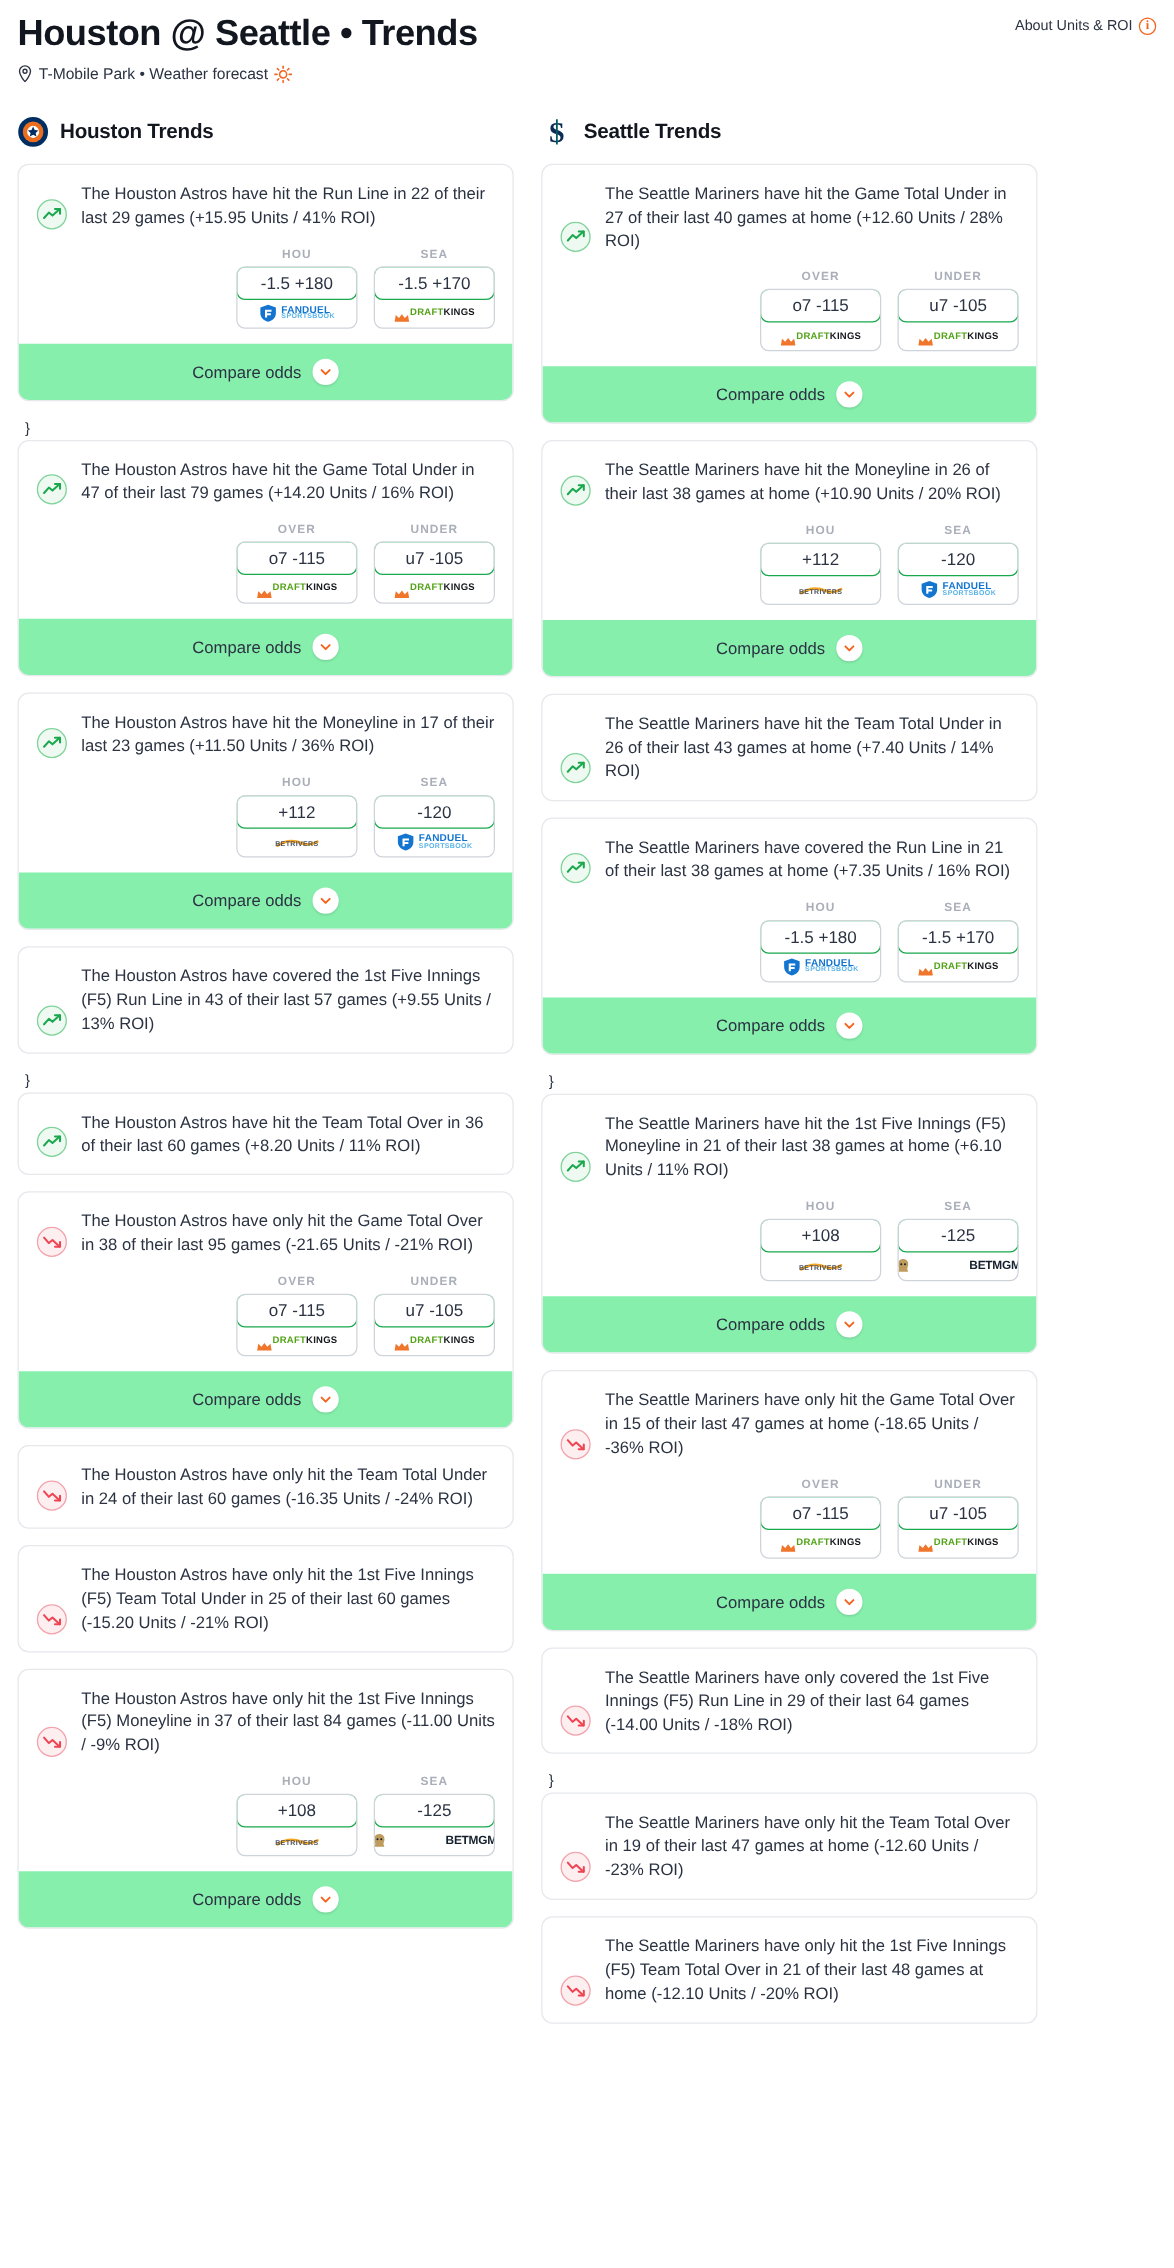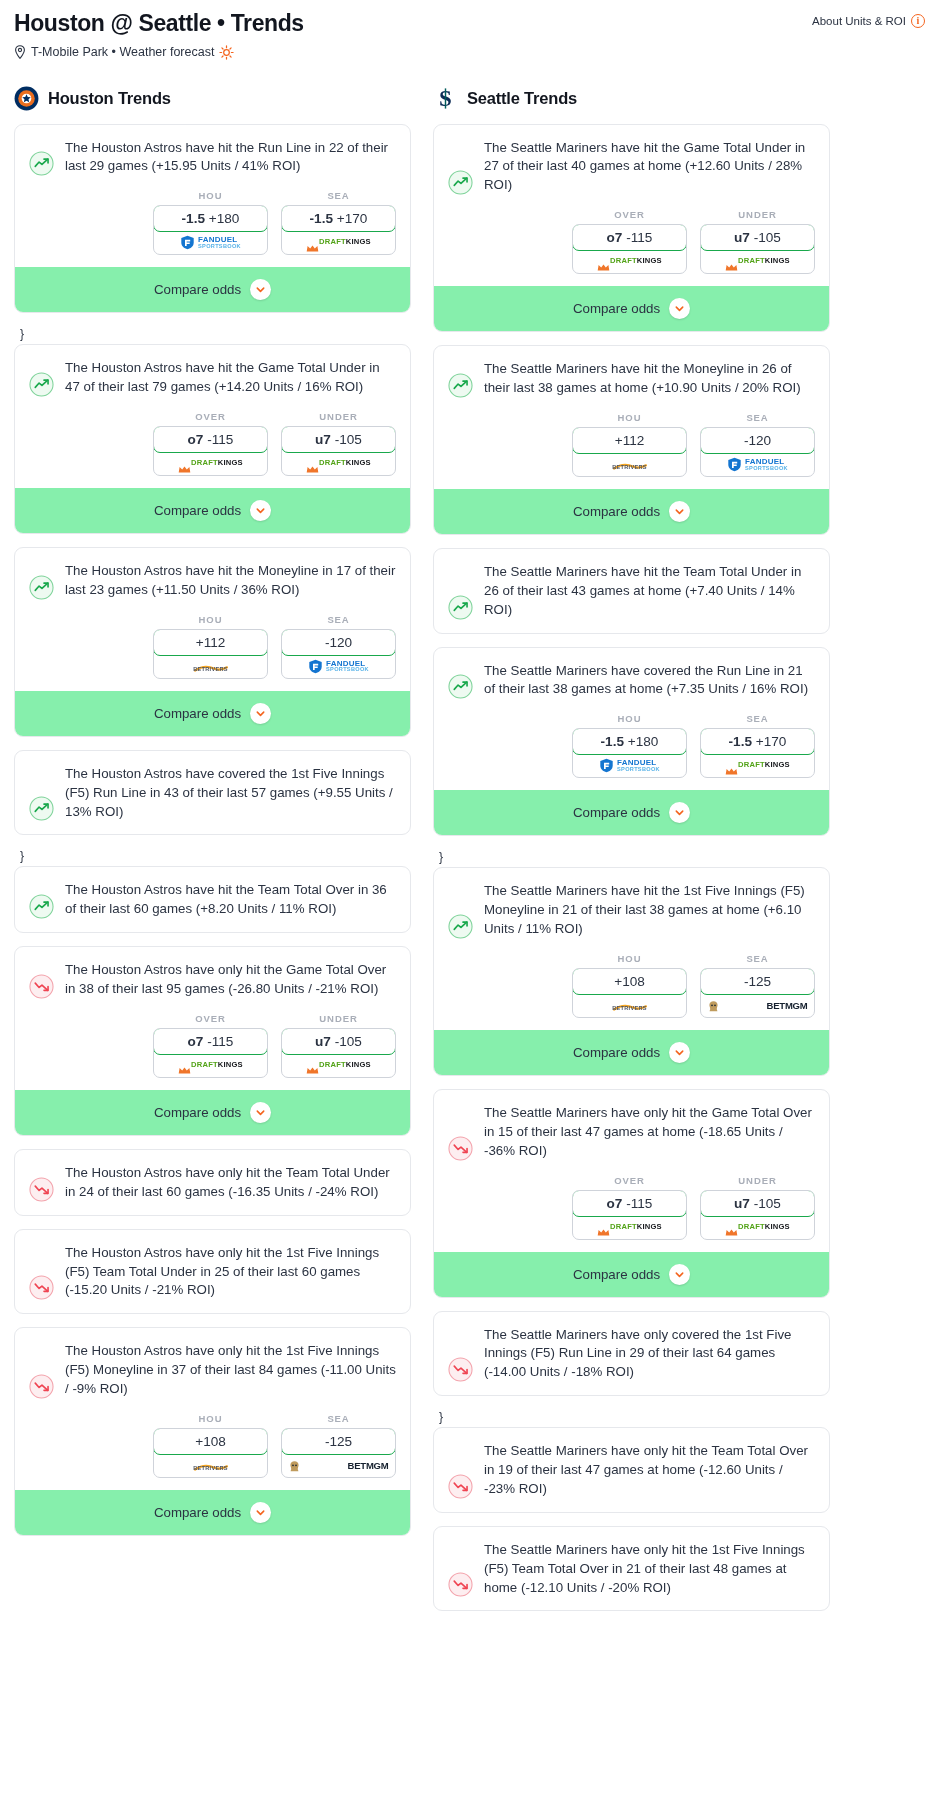--- a/index.html
+++ b/index.html
@@ -8,21 +8,21 @@
     background: #ffffff;
     font-family: "Liberation Sans", sans-serif;
     color: #1d2330;
     -webkit-font-smoothing: antialiased;
   }
   .page { padding: 10px 14px 20px 14px; position: relative; }
 
   
   .header-row { display: flex; align-items: flex-start; justify-content: space-between; }
   .title {
-    font-size: 23px; font-weight: bold; letter-spacing: -0.4px;
+    font-size: 29px; font-weight: bold; letter-spacing: -0.4px;
     color: #12161f; line-height: 1.2;
   }
   .about-link {
     display: flex; align-items: center; gap: 5px;
     font-size: 11.5px; color: #2b3342; white-space: nowrap;
     margin-top: 4px; cursor: pointer;
   }
   .info-icon {
     width: 14px; height: 14px; border-radius: 50%;
     border: 1.4px solid #f4641e; color: #f4641e;
@@ -49,36 +49,36 @@
     border: 1px solid #e6e8ec; border-radius: 9px;
     background: #fff; margin-bottom: 13px; overflow: hidden;
   }
   .card-body { padding: 13px 14px 0 14px; }
   .trend-line { display: flex; gap: 11px; align-items: flex-end; }
   .tr-icon { width: 25px; height: 25px; flex: 0 0 25px; margin-top: 1px; }
   .tr-text { font-size: 13.3px; line-height: 1.42; color: #2b3342; padding-top: 1px; }
 
   
   .odds-wrap { display: flex; justify-content: flex-end; gap: 13px; padding: 14px 14px 12px 14px; }
-  .odds-col { width: 115px; }
+  .odds-col { width: 97px; }
   .odds-label {
     font-size: 9.5px; letter-spacing: 0.9px; color: #a9aeb8;
     text-align: center; margin-bottom: 4px; font-weight: bold;
   }
   .odds-box {
     border: 1px solid #cfd3da; border-radius: 7px; overflow: hidden;
     background: #fff;
   }
   .odds-val {
     border: 1.4px solid #19a84c; border-radius: 7px;
     padding: 5px 4px; text-align: center;
     font-size: 13.6px; color: #2b3342; background: #fff;
     margin: -1px;
   }
-  .odds-val b { font-weight: bold; }
+  .odds-val b { font-weight: normal; }
   .book { height: 23px; display: flex; align-items: center; justify-content: center; }
 
   
   .fd { display: flex; align-items: center; gap: 3px; }
   .fd-shield { width: 15px; height: 15px; }
   .fd-txt { line-height: 0.95; }
   .fd-txt .a { font-size: 8px; font-weight: bold; color: #1475d0; letter-spacing: 0.2px; display: block; }
   .fd-txt .b { font-size: 5.6px; font-weight: bold; color: #5ab3e8; letter-spacing: 0.3px; display: block; }
   .dk { display: flex; flex-direction: row; align-items: center; line-height: 0.9; }
   .dk-crown { width: 13px; height: 7px; margin-bottom: -1px; }
@@ -344,21 +344,21 @@
           <div class="pad-bottom"></div>
         </div>
         <div class="card">
           <div class="card-body">
             <div class="trend-line">
               <span class="tr-icon"><svg viewBox="0 0 26 26" width="25" height="25">
                   <circle cx="13" cy="13" r="12" fill="#fdeef0" stroke="#f3a3ac" stroke-width="1.1"></circle>
                   <polyline points="6.5,9.5 10.5,14 13.5,11.5 19.5,17" fill="none" stroke="#ef4452" stroke-width="1.7" stroke-linecap="round" stroke-linejoin="round"></polyline>
                   <polyline points="15.6,17 19.8,17 19.8,13.1" fill="none" stroke="#ef4452" stroke-width="1.7" stroke-linecap="round" stroke-linejoin="round"></polyline>
                 </svg></span>
-              <div class="tr-text">The Houston Astros have only hit the Game Total Over in 38 of their last 95 games (-26.80 Units / -21% ROI)</div>
+              <div class="tr-text">The Houston Astros have only hit the Game Total Over in 38 of their last 95 games (-21.65 Units / -21% ROI)</div>
             </div>
           </div>
           <div class="odds-wrap">
             <div class="odds-col">
               <div class="odds-label">OVER</div>
               <div class="odds-box">
                 <div class="odds-val"><b>o7</b> -115</div>
                 <div class="book">
                   <span class="dk">
                     <span class="dk-crown"><svg viewBox="0 0 13 7" width="13" height="7">

